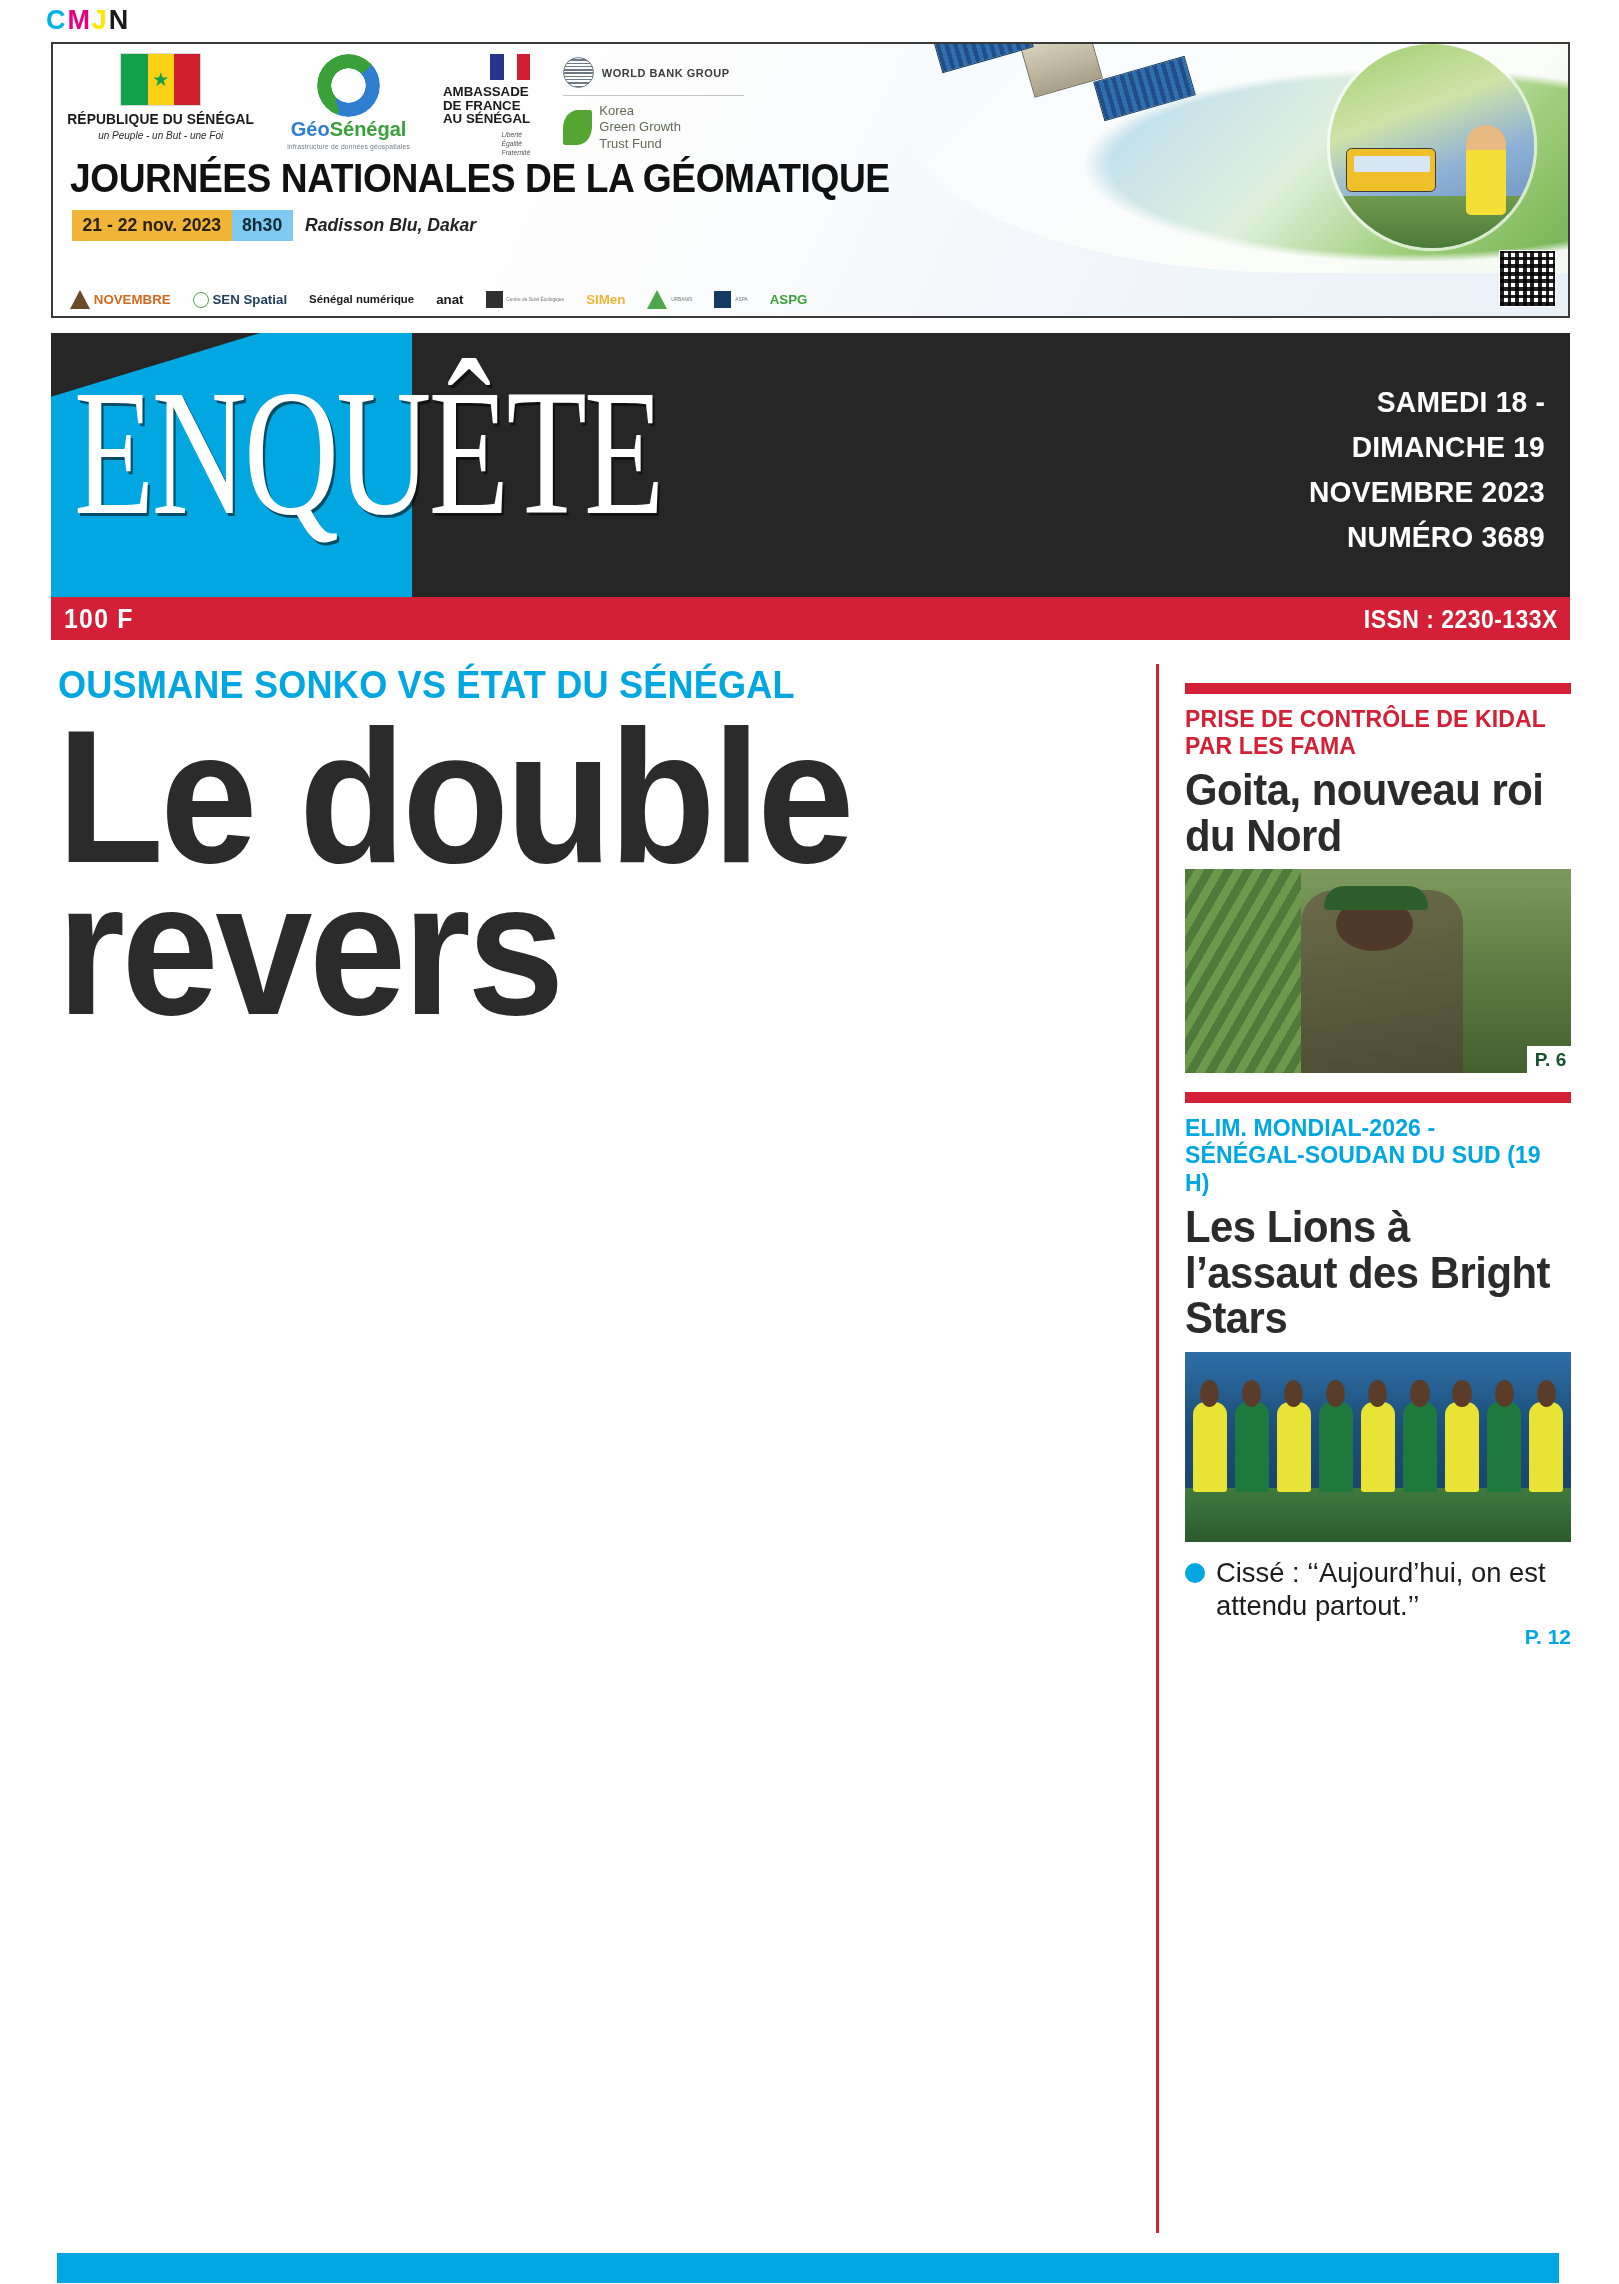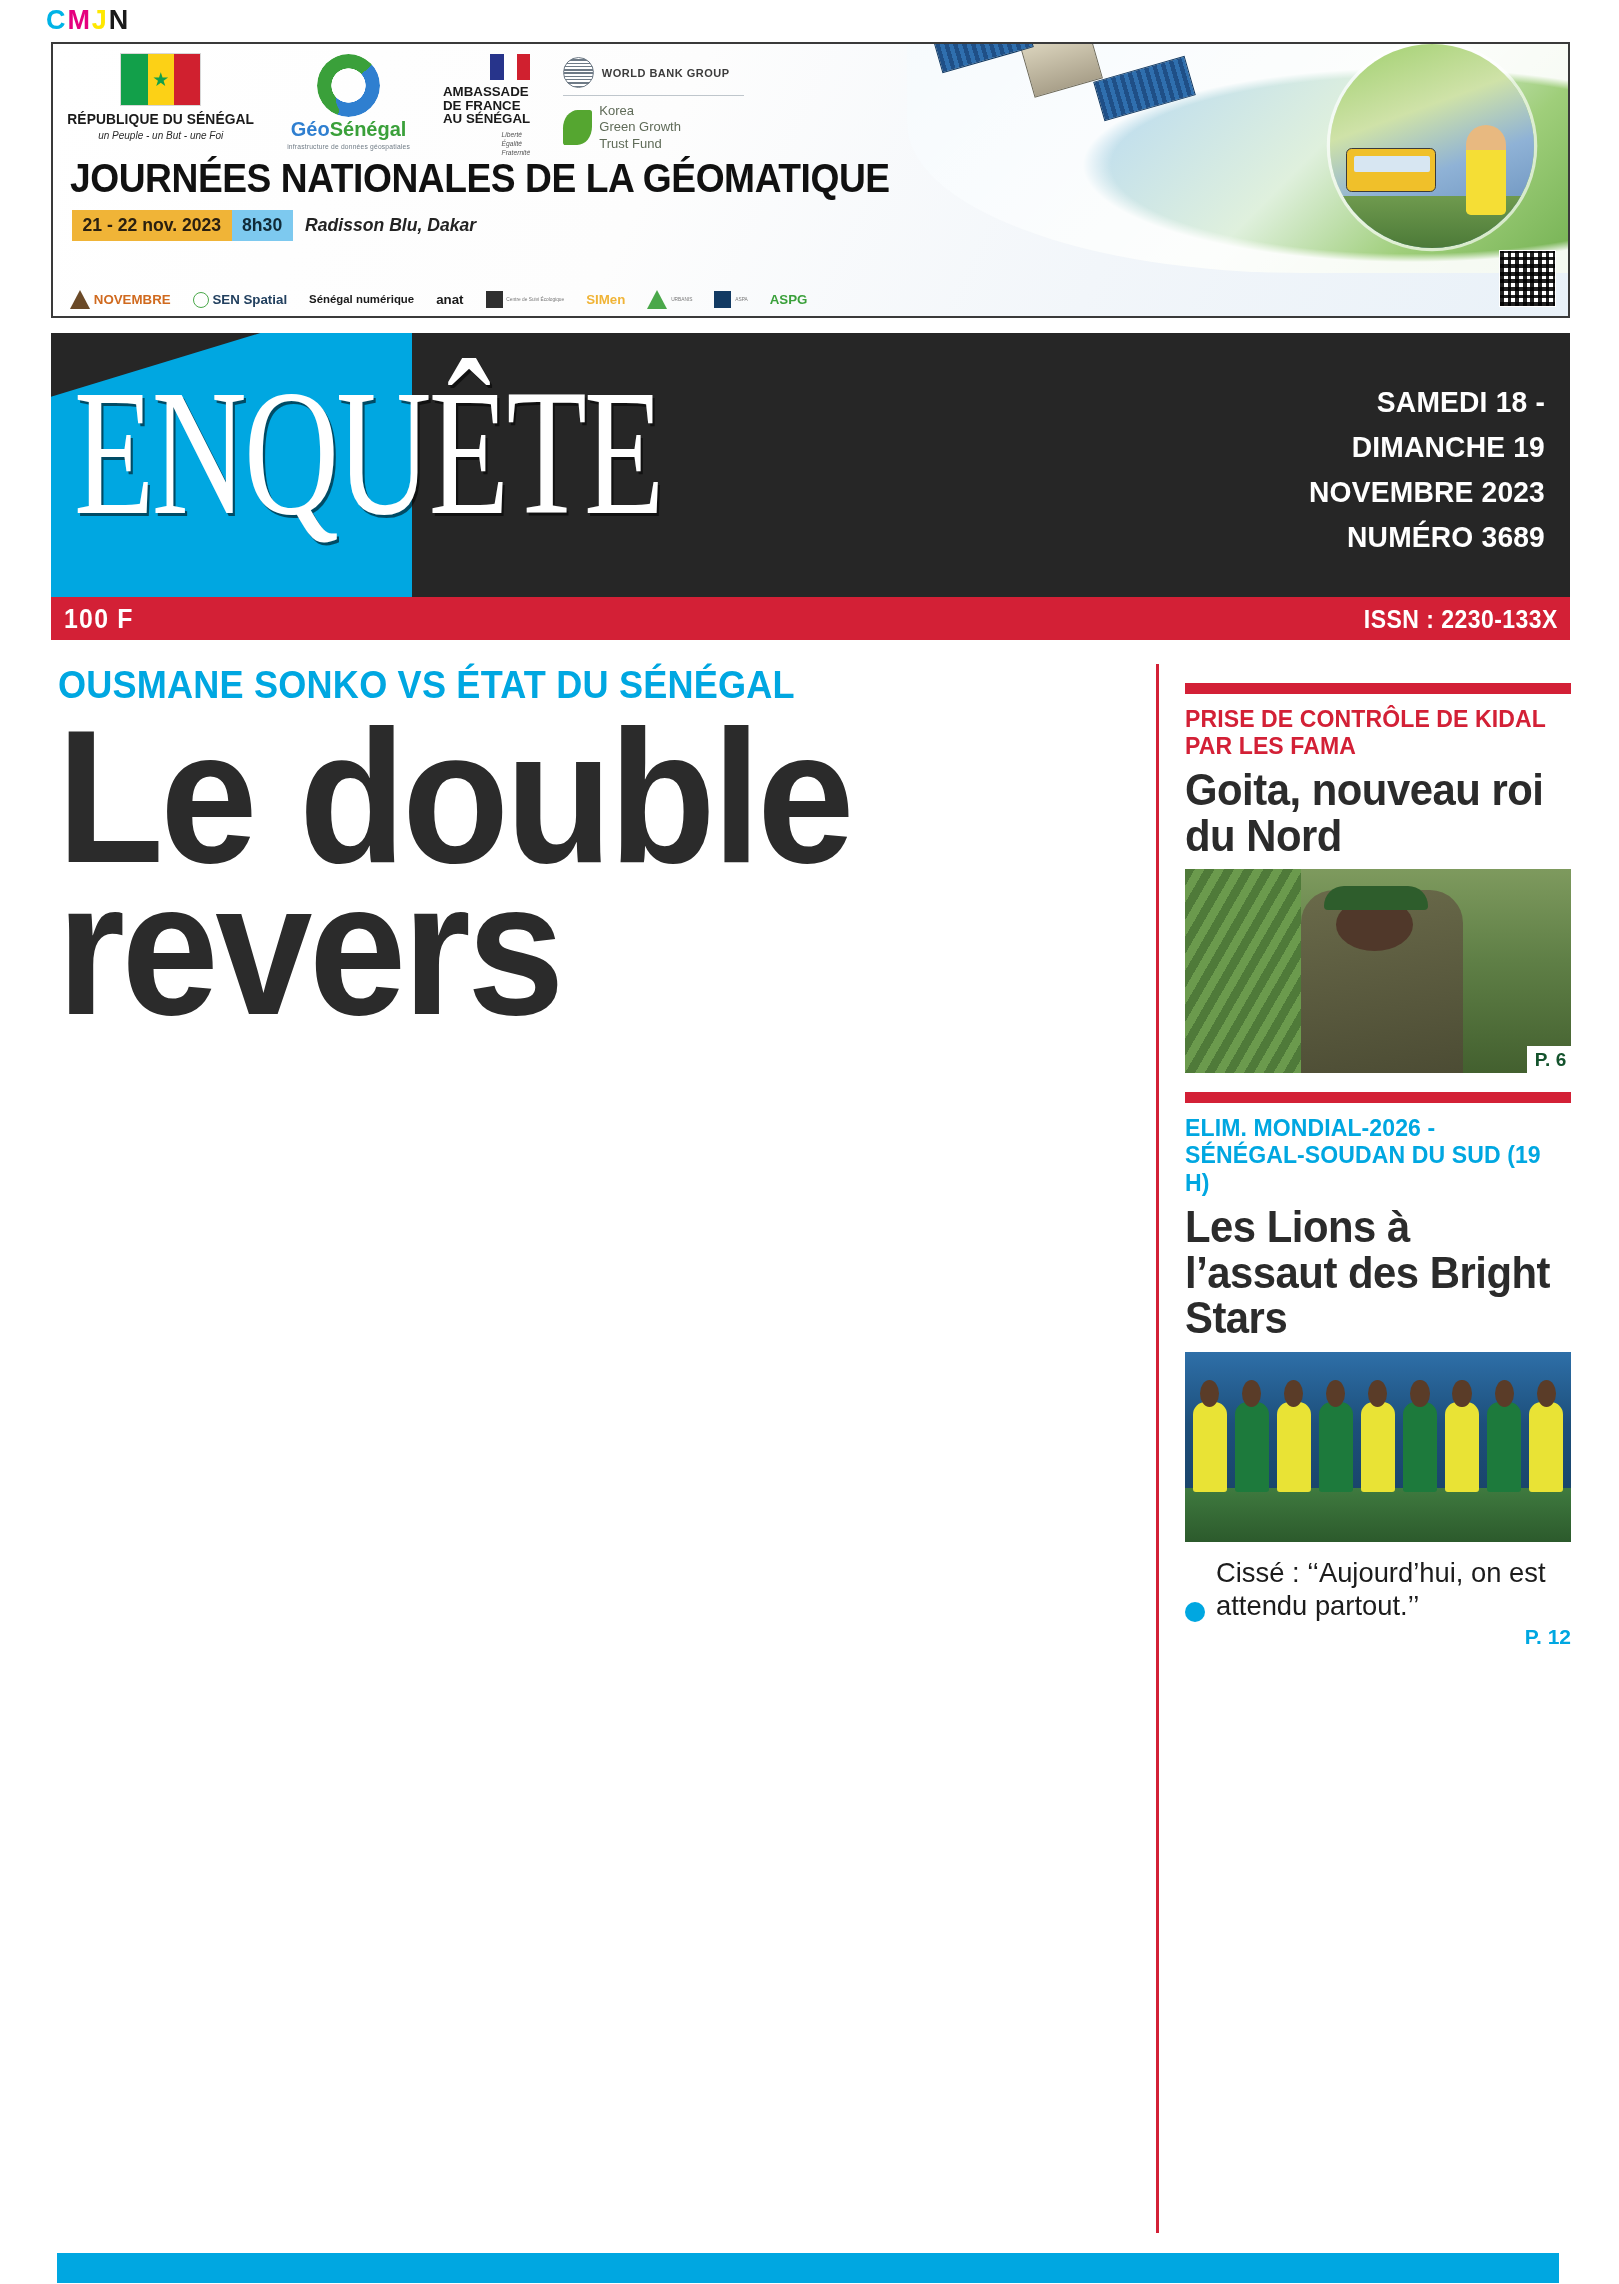--- a/index.html
+++ b/index.html
@@ -387,21 +387,21 @@
     display:flex; justify-content:space-between; align-items:flex-end;
   }
   .ph3 .pl{ width:9.2%; height:82%; background:#e9e335; border-radius:12.4px 12.4px 2.9px 2.9px; position:relative;}
   .ph3 .pl:before{
     content:""; position:absolute; left:22%; top:-24%; width:56%; height:30%;
     background:#5a3c28; border-radius:50%;
   }
   .ph3 .pl.alt{ background:#1d7a3c; }
 
   .teaser{
-    margin-top:14.3px; display:flex; gap:10.5px; align-items:flex-end;
+    margin-top:14.3px; display:flex; gap:10.5px; align-items:flex-start;
   }
   .dot{
     width:20px; height:20px; border-radius:50%; background:#00a7e1; flex:0 0 auto; margin-top:6.7px;
   }
   .teaser-txt{
     color:#1c1c1c; font-weight:400; font-size:28.5px; line-height:1.16;
     transform:scaleX(.96); transform-origin:left top;
   }
   .teaser-pg{
     color:#00a7e1; font-weight:800; font-size:21px; text-align:right; margin-top:2.9px;

